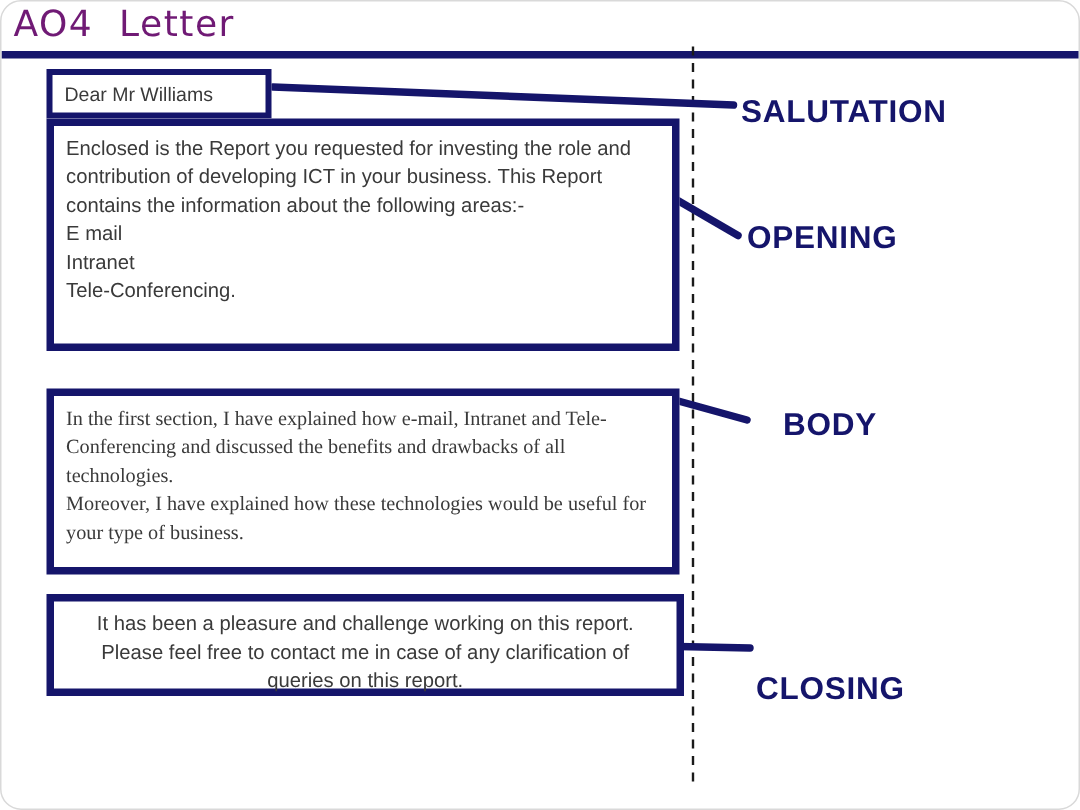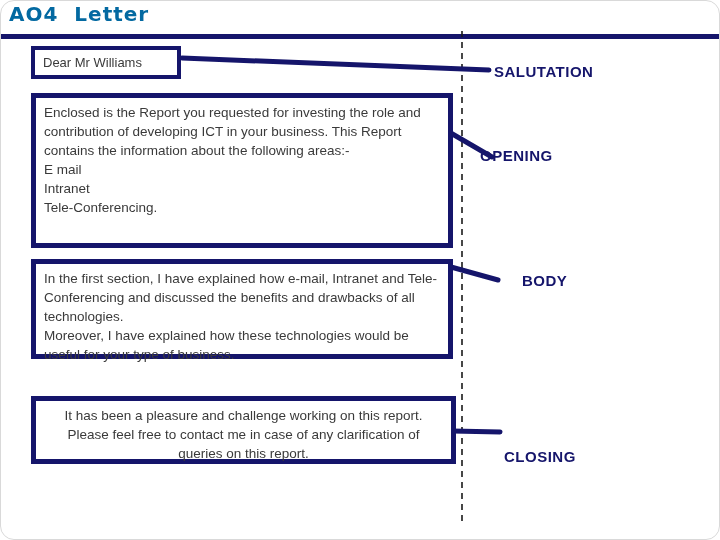--- a/index.html
+++ b/index.html
@@ -3,41 +3,41 @@
 <meta charset="utf-8">
 <style>
   html,body{margin:0;padding:0;background:#fff;}
   .slide{
     position:relative;width:720px;height:540px;background:#ffffff;overflow:hidden;
     font-family:"Liberation Sans",sans-serif;
     border:1px solid #d9d9d9;border-radius:14px;box-sizing:border-box;
   }
   .title{
     position:absolute;left:8px;top:1px;
-    font-size:20px;font-weight:700;color:#0369a1;letter-spacing:1px;white-space:pre;
+    font-size:24px;font-weight:400;color:#701a75;letter-spacing:1px;white-space:pre;
     font-family:"DejaVu Sans","Liberation Sans",sans-serif;
   }
   .top-rule{
     position:absolute;left:0;top:33px;width:720px;height:5px;background:#15156b;
   }
   .callout-box{
     position:absolute;border:5px solid #15156b;background:#ffffff;box-sizing:border-box;
     color:#3a3a3a;font-size:13.5px;line-height:19px;
   }
   .callout-box .inner{padding:5px 8px;white-space:pre-line;}
   .box-salutation{left:30px;top:45px;width:150px;height:33px;border-width:4px;}
   .box-salutation .inner{padding:3px 8px;font-size:13px;}
-  .box-opening{left:30px;top:92px;width:422px;height:155px;}
-  .box-body{left:30px;top:258px;width:422px;height:100px;}
+  .box-opening{left:30px;top:78px;width:422px;height:155px;}
+  .box-body{left:30px;top:258px;width:422px;height:124px;font-family:Liberation Serif, serif;}
   .box-closing{left:30px;top:395px;width:425px;height:68px;text-align:center;}
   .part-label{
-    position:absolute;color:#15156b;font-weight:bold;font-size:15px;letter-spacing:.5px;
+    position:absolute;color:#15156b;font-weight:bold;font-size:21px;letter-spacing:.5px;
   }
   .label-salutation{left:493px;top:62px;}
-  .label-opening{left:479px;top:146px;}
+  .label-opening{left:497px;top:146px;}
   .label-body{left:521px;top:271px;}
   .label-closing{left:503px;top:447px;}
   svg.overlay{position:absolute;left:0;top:0;pointer-events:none;}
 </style>
 </head>
 <body>
 
 <div class="slide">
 
   <div class="title">AO4  Letter</div>

